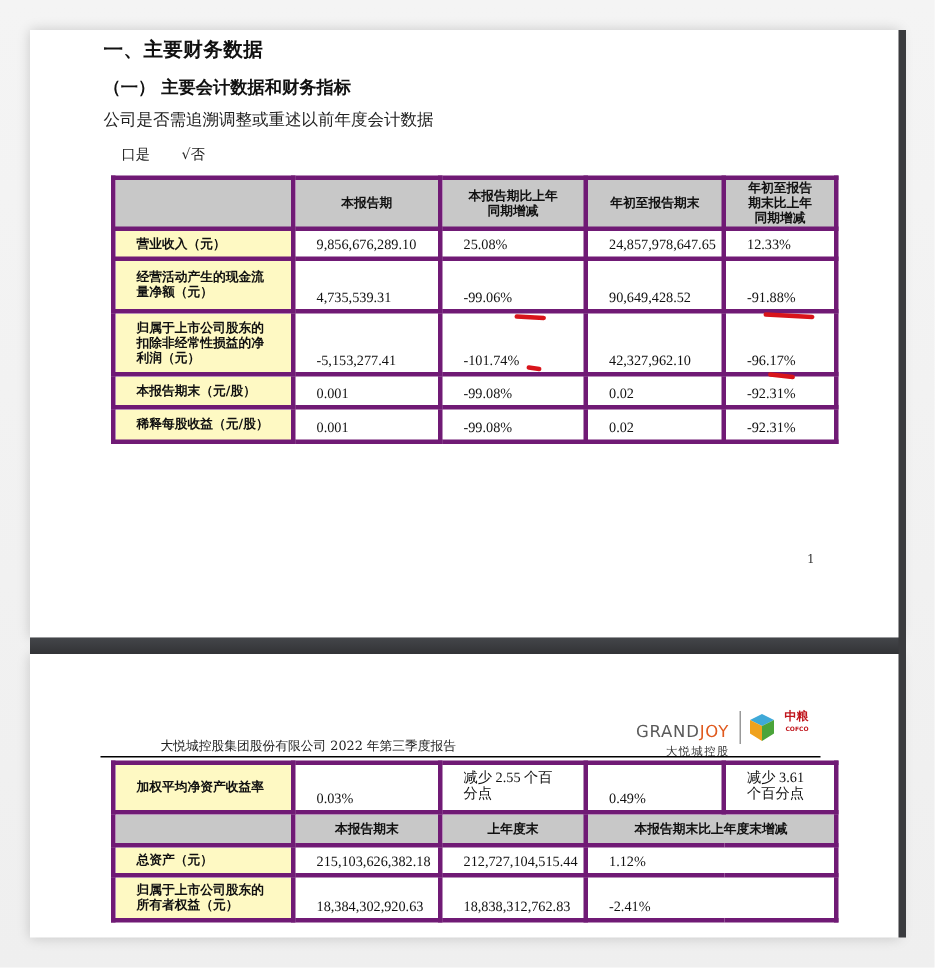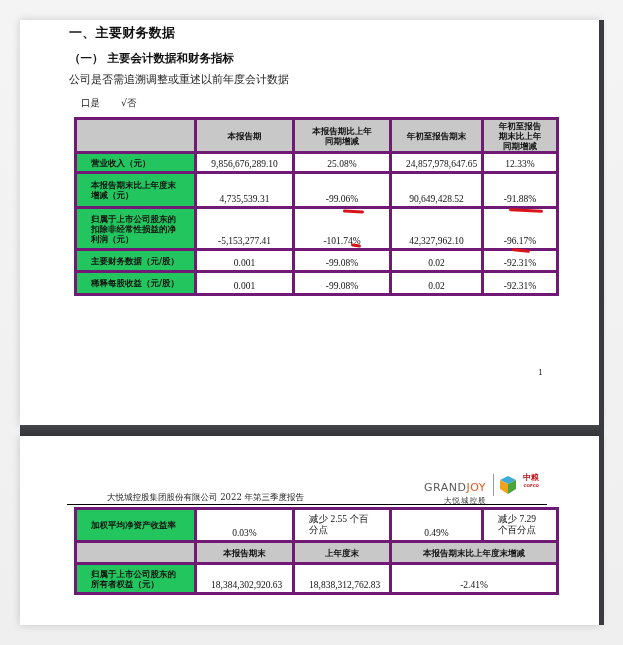--- a/index.html
+++ b/index.html
@@ -21,22 +21,22 @@
   .opt { position:absolute; left:69px; top:97px; font-size:9.5px; color:#222; }
   .opt span { margin-right:6px;margin-left:12px; }
 
   table.fin { position:absolute; border-collapse:collapse; table-layout:fixed;
               font-family:"Liberation Serif","DejaVu Serif",serif; font-size:9.5px; }
   table.fin td, table.fin th { border:3px solid #701a75; padding:0 14px; overflow:hidden; }
   table.fin th { background:#c8c8c8; font-family:"DejaVu Sans","Liberation Sans",sans-serif;
                  font-size:8.5px; font-weight:bold; text-align:center; line-height:10px; }
   table.fin td.lbl { font-family:"DejaVu Sans","Liberation Sans",sans-serif; font-weight:bold;
                      font-size:8.5px; line-height:10px; text-align:left; vertical-align:middle; }
-  table.fin td.num { text-align:center; vertical-align:bottom; padding-bottom:2px; white-space:nowrap; }
-  table.fin td.gray { background:#22c55e;margin-top:28px; }
+  table.fin td.num { text-align:left; vertical-align:bottom; padding-bottom:2px; white-space:nowrap; }
+  table.fin td.gray { background:#fef9c3;margin-top:28px; }
   table.fin td.dash { text-align:center; vertical-align:middle; color:#555; }
   table.fin td.txt { text-align:left; vertical-align:middle; font-size:9.5px; line-height:11px; }
   .t1 { left:74px; top:117px; width:482px; }
   .t2 { left:74px; top:507px; width:482px; }
 
   .pgnum { position:absolute; left:538px; top:368px; font-size:8px; color:#333; }
 
   .rpt-title { position:absolute; left:67px; top:492px; font-size:8.5px; color:#222;margin-left:40px; }
   .hdr-rule { position:absolute; left:67px; top:504px; width:480px; height:1px; background:#000; }
   .logo { position:absolute; left:424px; top:472px; width:130px; height:32px; }
@@ -87,35 +87,35 @@
     <th>年初至报告期末比上年同期增减</th>
   </tr>
   <tr style="height:20px">
     <td class="lbl gray">营业收入（元）</td>
     <td class="num">9,856,676,289.10</td>
     <td class="num">25.08%</td>
     <td class="num">24,857,978,647.65</td>
     <td class="num">12.33%</td>
   </tr>
   <tr style="height:35px">
-    <td class="lbl gray">本报告期末比上年度末增减（元）</td>
+    <td class="lbl gray">经营活动产生的现金流量净额（元）</td>
     <td class="num">4,735,539.31</td>
     <td class="num">-99.06%</td>
     <td class="num">90,649,428.52</td>
     <td class="num">-91.88%</td>
   </tr>
   <tr style="height:42px">
     <td class="lbl gray">归属于上市公司股东的扣除非经常性损益的净利润（元）</td>
     <td class="num">-5,153,277.41</td>
     <td class="num">-101.74%</td>
     <td class="num">42,327,962.10</td>
     <td class="num">-96.17%</td>
   </tr>
   <tr style="height:22px">
-    <td class="lbl gray">主要财务数据（元/股）</td>
+    <td class="lbl gray">本报告期末（元/股）</td>
     <td class="num">0.001</td>
     <td class="num">-99.08%</td>
     <td class="num">0.02</td>
     <td class="num">-92.31%</td>
   </tr>
   <tr style="height:23px">
     <td class="lbl gray">稀释每股收益（元/股）</td>
     <td class="num">0.001</td>
     <td class="num">-99.08%</td>
     <td class="num">0.02</td>
@@ -153,27 +153,33 @@
       <col style="width:97px">
       <col style="width:92px">
       <col style="width:75px">
     </colgroup>
   <tbody>
       <tr style="height:33px">
     <td class="lbl gray">加权平均净资产收益率</td>
     <td class="num">0.03%</td>
     <td class="txt">减少 2.55 个百分点</td>
     <td class="num">0.49%</td>
-    <td class="txt">减少 7.29 个百分点</td>
+    <td class="txt">减少 3.61 个百分点</td>
   </tr>
   <tr style="height:22px">
     <th></th>
     <th>本报告期末</th>
     <th>上年度末</th>
     <th colspan="2">本报告期末比上年度末增减</th>
+  </tr>
+  <tr style="height:20px">
+    <td class="lbl gray">总资产（元）</td>
+    <td class="num">215,103,626,382.18</td>
+    <td class="num">212,727,104,515.44</td>
+    <td class="num" colspan="2">1.12%</td>
   </tr>
   <tr style="height:30px">
     <td class="lbl gray">归属于上市公司股东的所有者权益（元）</td>
     <td class="num">18,384,302,920.63</td>
     <td class="num">18,838,312,762.83</td>
     <td class="num" colspan="2">-2.41%</td>
   </tr>
 </tbody>
   </table>
 

